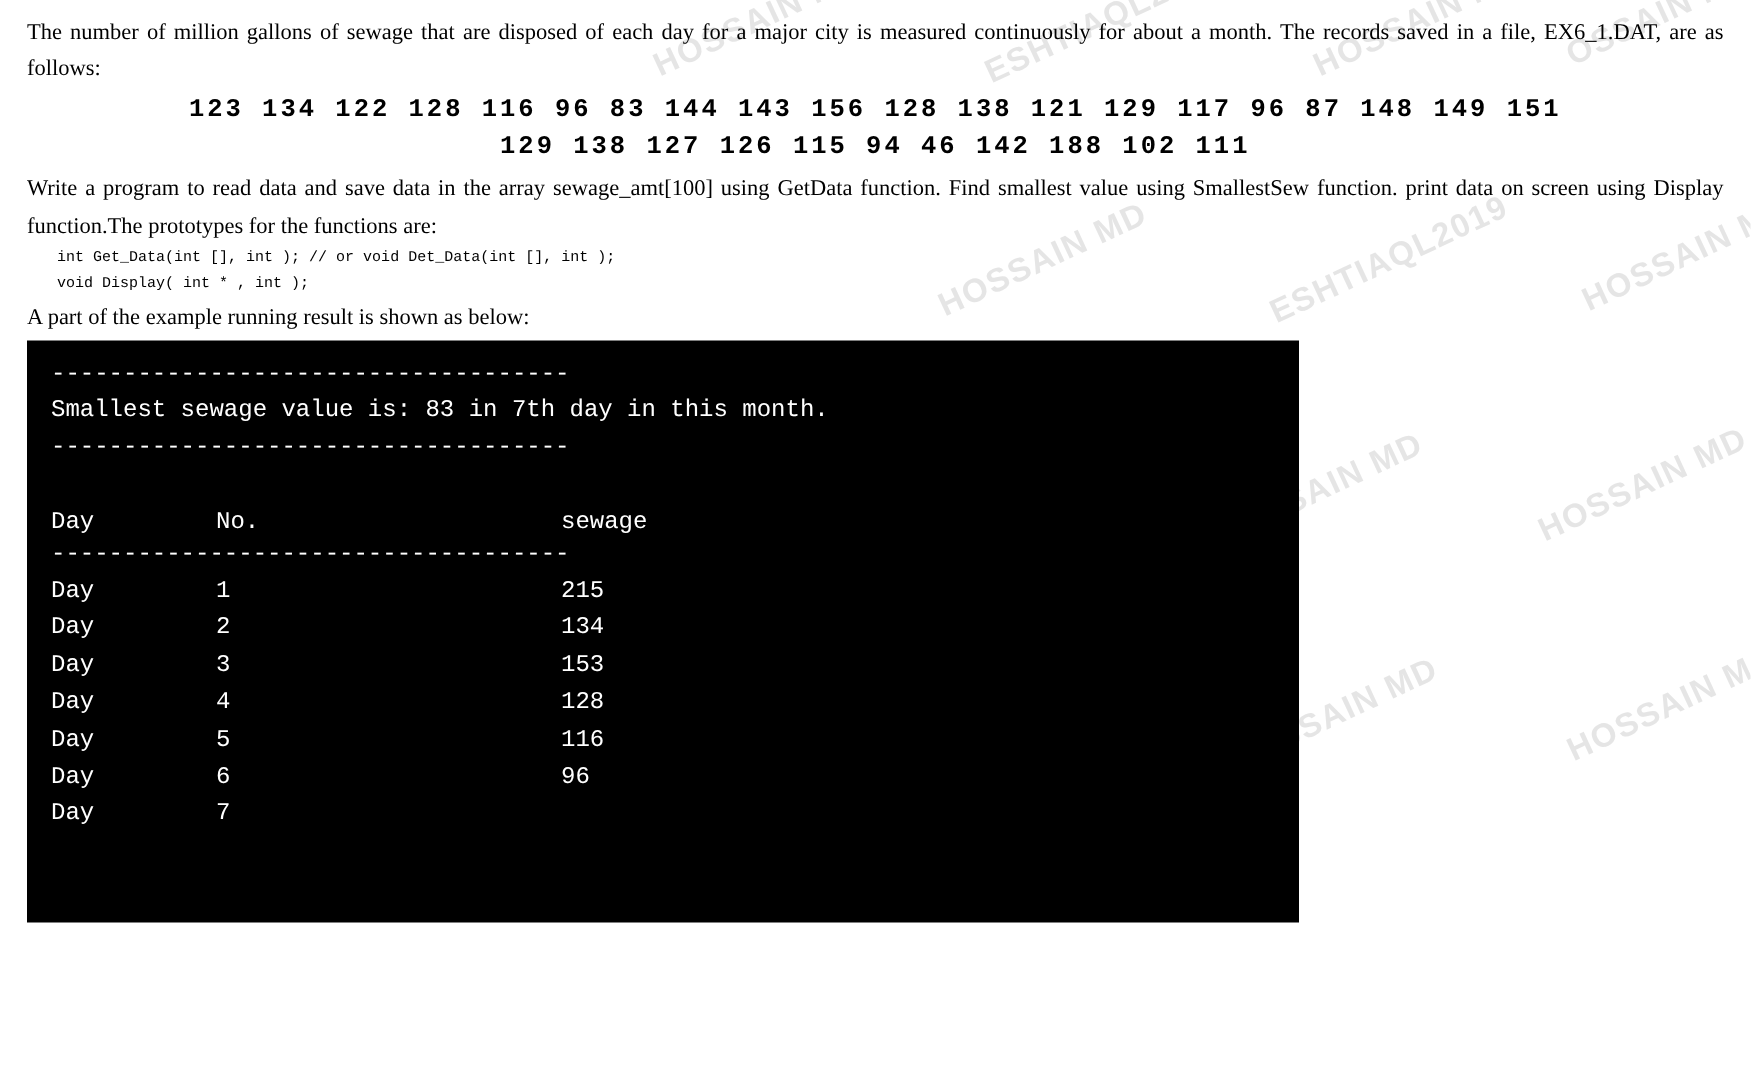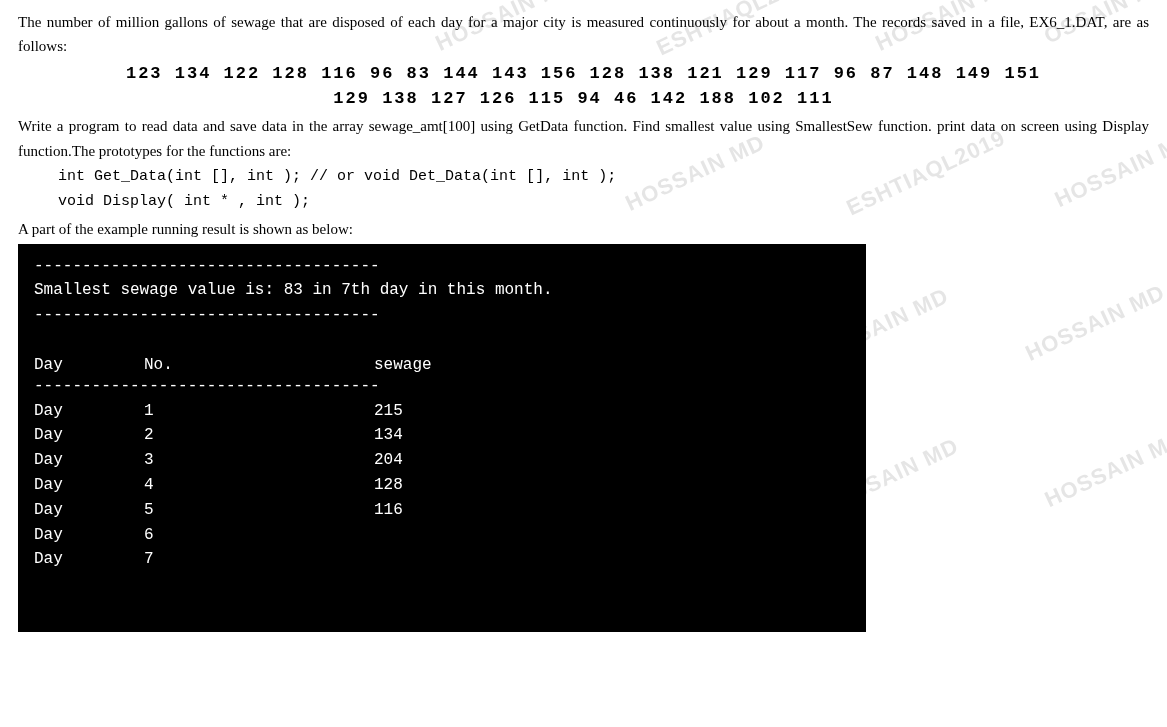--- a/index.html
+++ b/index.html
@@ -51,22 +51,22 @@
 
     .problem-text {
       text-align: justify;
       line-height: 1.65;
       font-size: 15px;
       margin-top: 4px;
     }
 
     .code-block {
       font-family: 'Courier New', Courier, monospace;
-      font-size: 15px;
-      margin-left: 40px;
+      font-size: 10px;
+      margin-left: 20px;
       line-height: 1.7;
       color: #000;
     }
 
     .result-label {
       font-size: 15px;
       margin-top: 6px;
     }
 
     .terminal {
@@ -175,35 +175,36 @@
       <div class="terminal-col-sewage">215</div>
     </div>
         <div class="terminal-data-row">
       <div class="terminal-col-day">Day</div>
       <div class="terminal-col-no">2</div>
       <div class="terminal-col-sewage">134</div>
     </div>
         <div class="terminal-data-row">
       <div class="terminal-col-day">Day</div>
       <div class="terminal-col-no">3</div>
-      <div class="terminal-col-sewage">204</div>
+      <div class="terminal-col-sewage">153</div>
     </div>
         <div class="terminal-data-row">
       <div class="terminal-col-day">Day</div>
       <div class="terminal-col-no">4</div>
       <div class="terminal-col-sewage">128</div>
     </div>
         <div class="terminal-data-row">
       <div class="terminal-col-day">Day</div>
       <div class="terminal-col-no">5</div>
       <div class="terminal-col-sewage">116</div>
     </div>
         <div class="terminal-data-row">
       <div class="terminal-col-day">Day</div>
       <div class="terminal-col-no">6</div>
+      <div class="terminal-col-sewage">96</div>
     </div>
         <div class="terminal-data-row">
       <div class="terminal-col-day">Day</div>
       <div class="terminal-col-no">7</div>
     </div>
       </div>
   </div>
 </div>
 
 </body></html>

